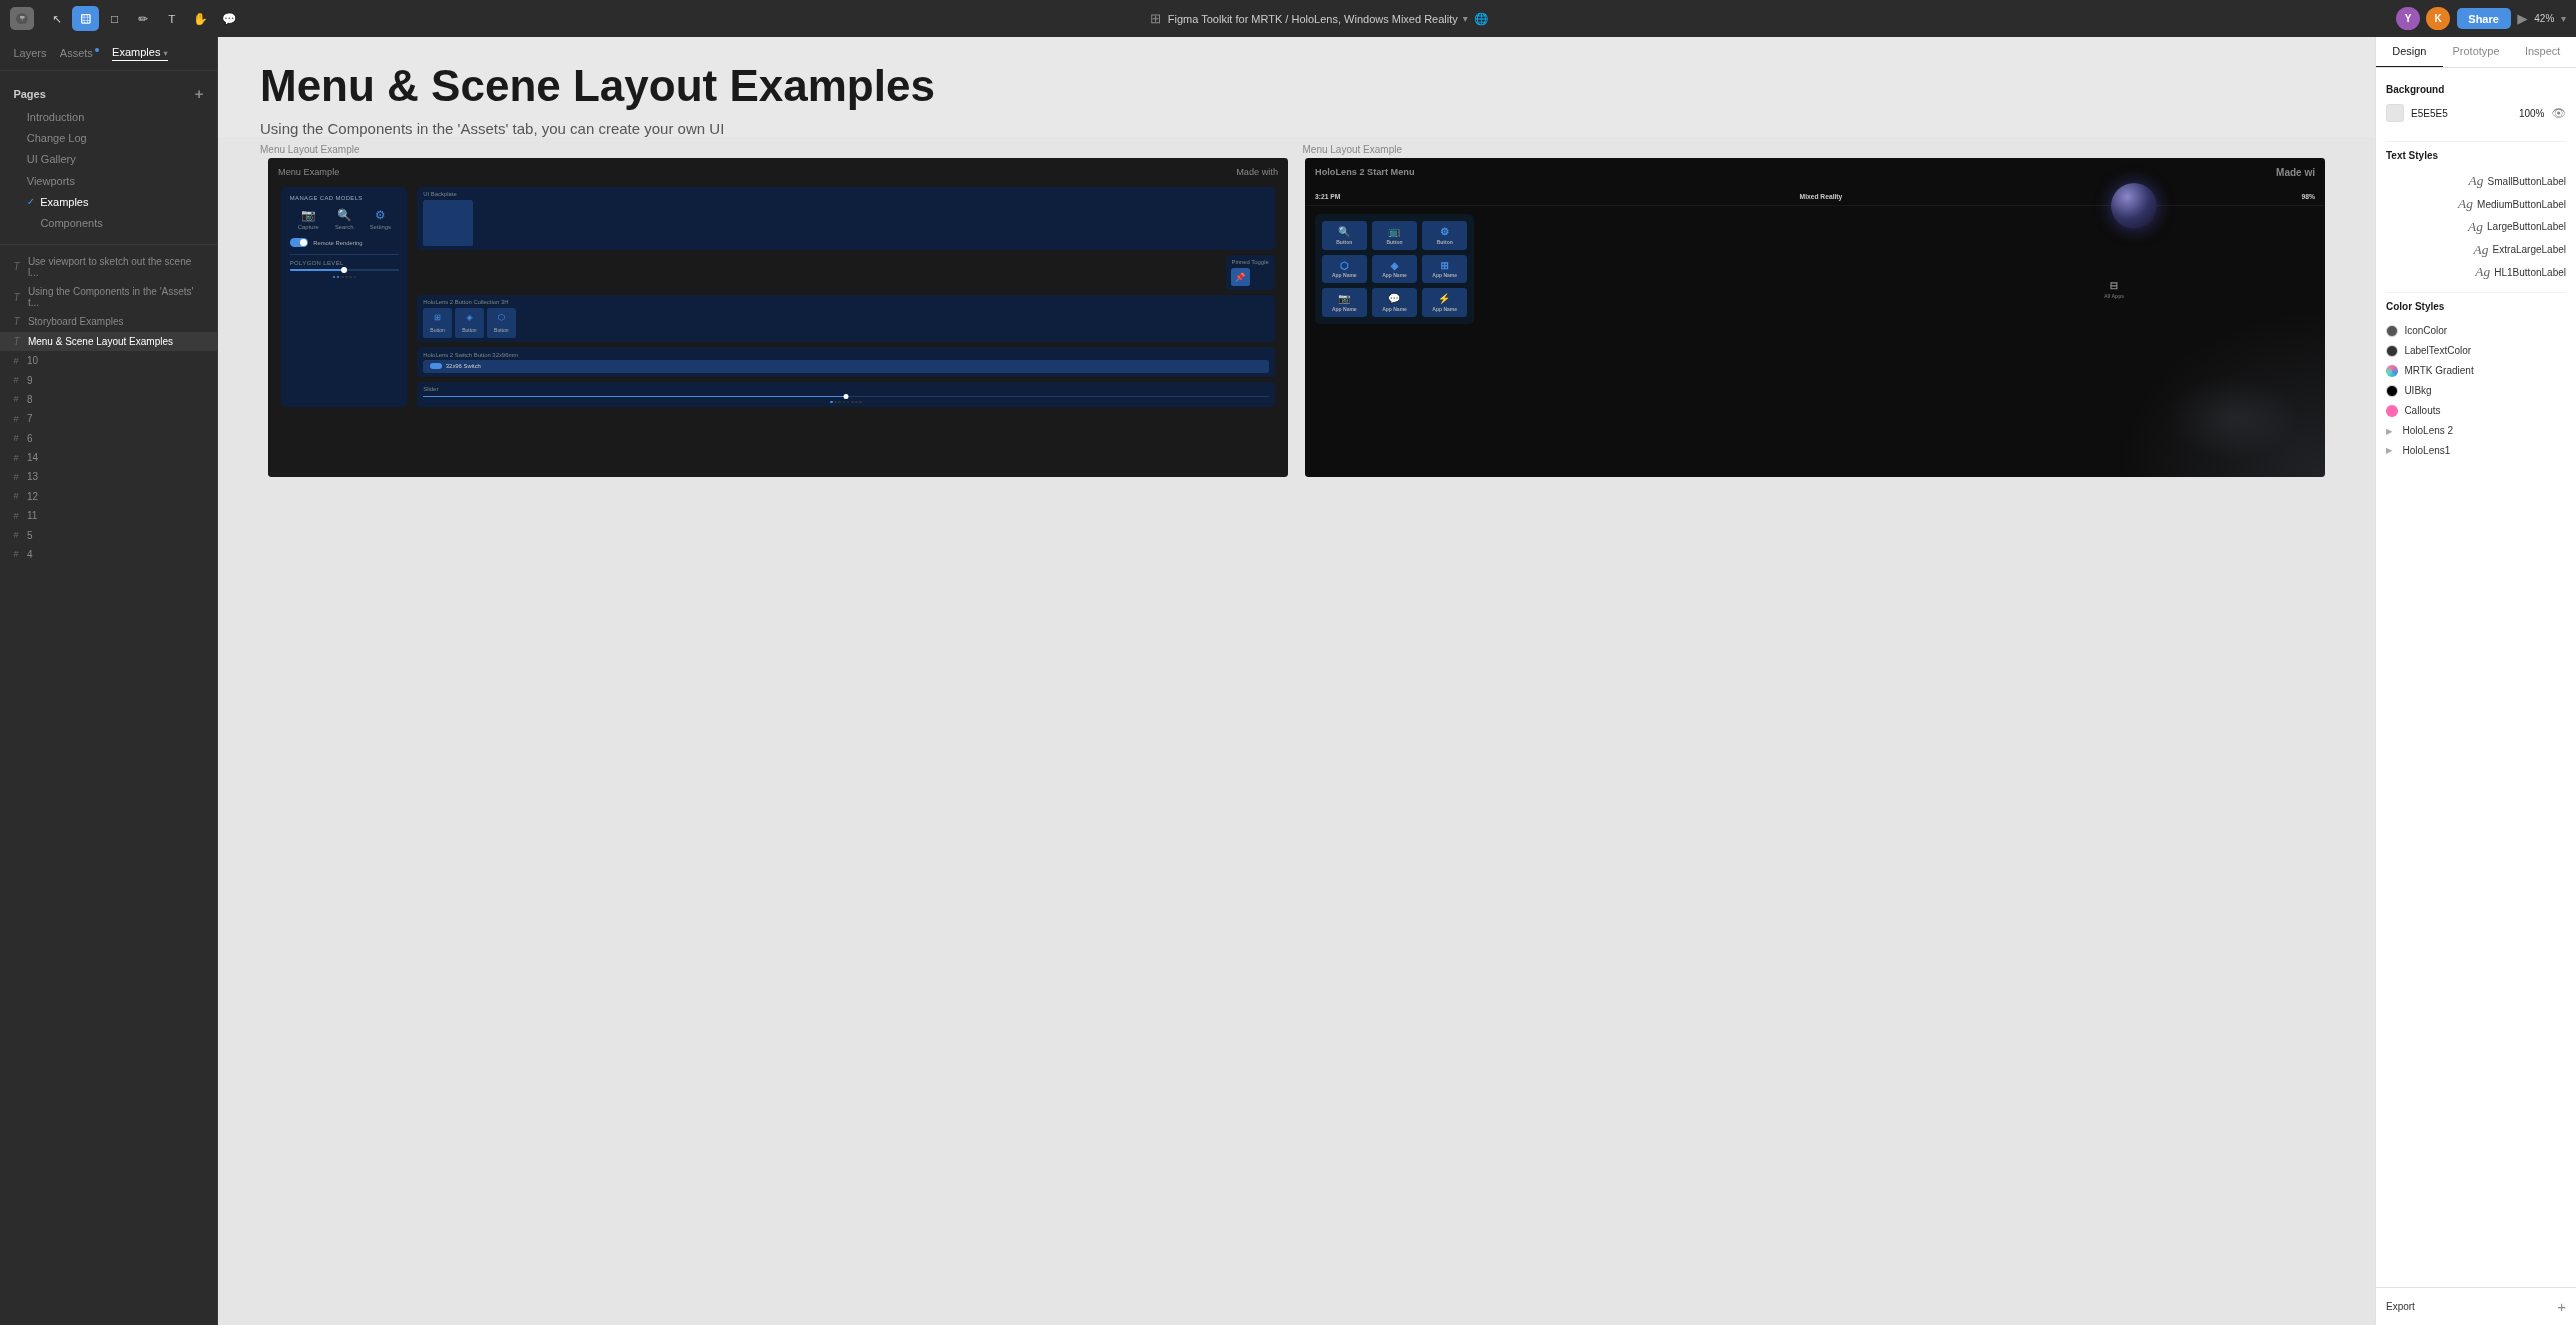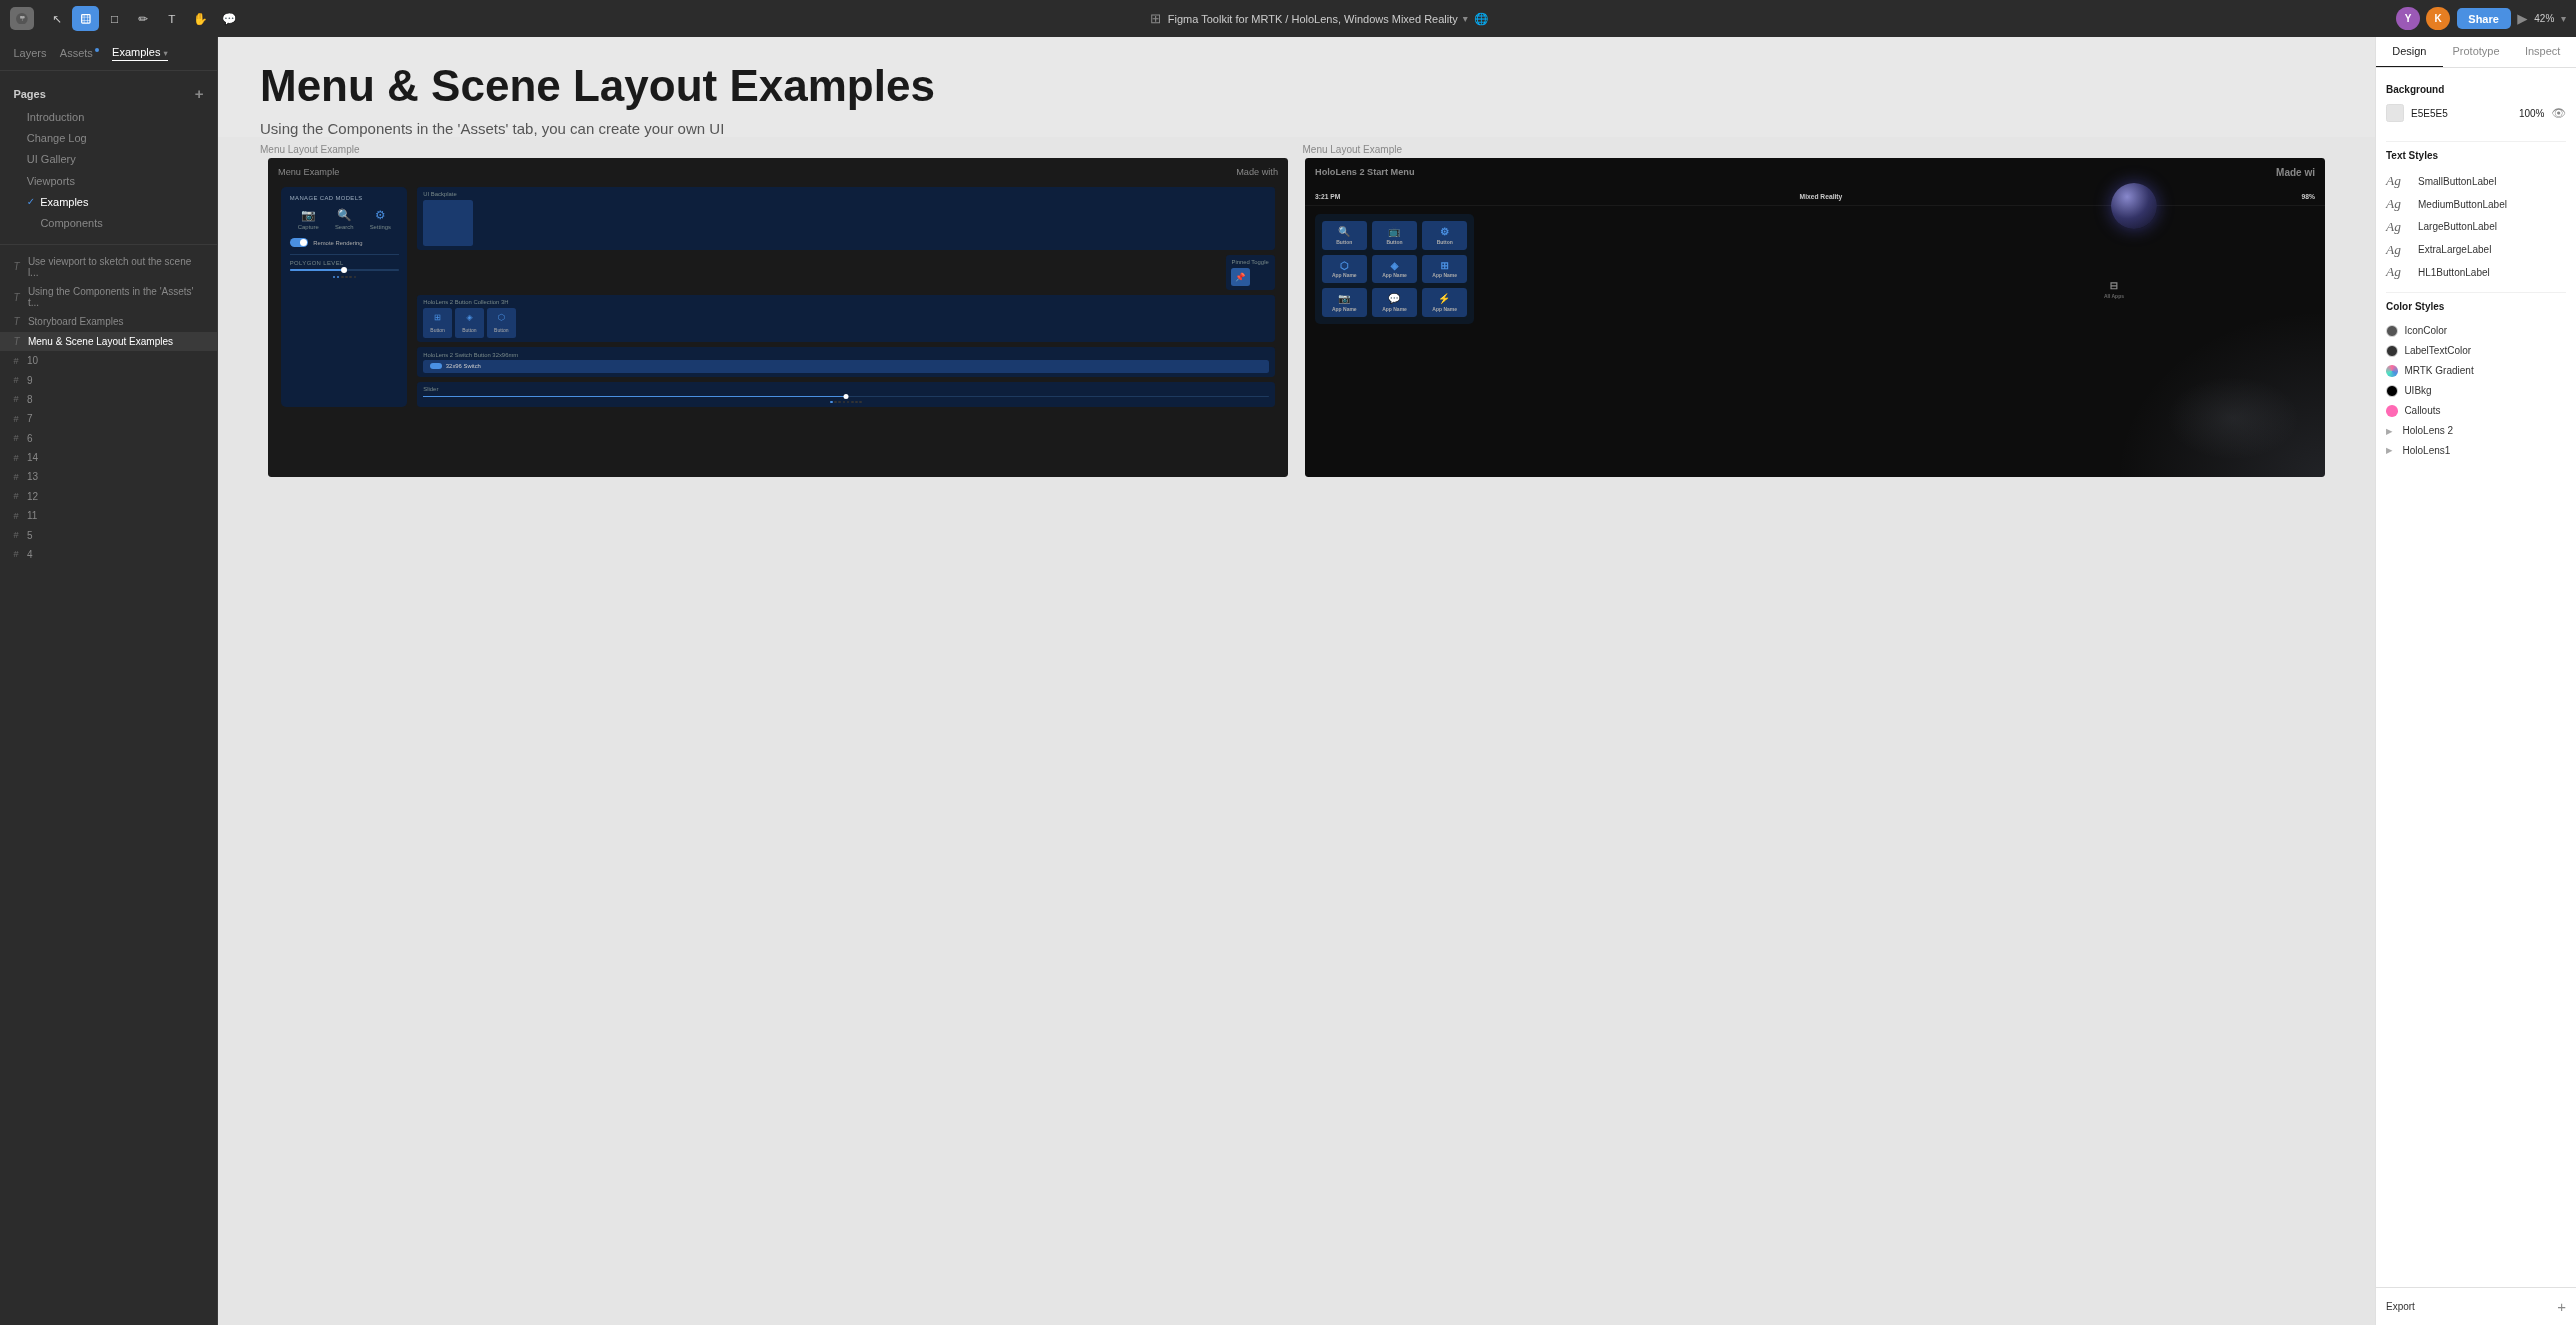--- a/index.html
+++ b/index.html
@@ -98,21 +98,21 @@
     .section-header { font-size: 10px; font-weight: 600; color: #1a1a1a; margin-bottom: 8.4px; margin-top: 6.7px; }
 
     .bg-row { display: flex; align-items: center; gap: 6.7px; margin-bottom: 19px; }
     .bg-swatch { width: 18.4px; height: 18.4px; border-radius: 2.5px; border: 0.8px solid #ddd; flex-shrink: 0; }
     .bg-hex { font-size: 10px; color: #1a1a1a; flex: 1; }
     .bg-opacity { font-size: 10px; color: #1a1a1a; }
     .eye-icon { color: #888; font-size: 11.7px; cursor: pointer; }
 
     .style-divider { height: 0.8px; background: #f0f0f0; margin: 8.4px 0; }
 
-    .text-style-item { display: flex; align-items: center; gap: 15px; padding: 3.4px 0; }
+    .text-style-item { display: flex; align-items: center; gap: 2px; padding: 3.4px 0; justify-content: flex-end; }
     .text-style-ag { font-size: 13.4px; color: #666; width: 17px; font-style: italic; font-family: Georgia, serif; }
     .text-style-name { font-size: 10px; color: #333; }
 
     .color-style-item { display: flex; align-items: center; gap: 6.7px; padding: 4.2px 0; cursor: pointer; }
     .color-swatch-circle { width: 11.7px; height: 11.7px; border-radius: 50%; flex-shrink: 0; }
     .color-swatch-gradient { width: 11.7px; height: 11.7px; border-radius: 50%; background: conic-gradient(#ff6b9d, #4a90e2, #50e3c2, #ff6b9d); flex-shrink: 0; }
     .color-name { font-size: 10px; color: #333; }
     .color-group-arrow { color: #aaa; font-size: 8.4px; margin-right: 3.4px; }
 
     .export-section { padding: 10px; border-top: 0.8px solid #e0e0e0; display: flex; align-items: center; justify-content: space-between; }

